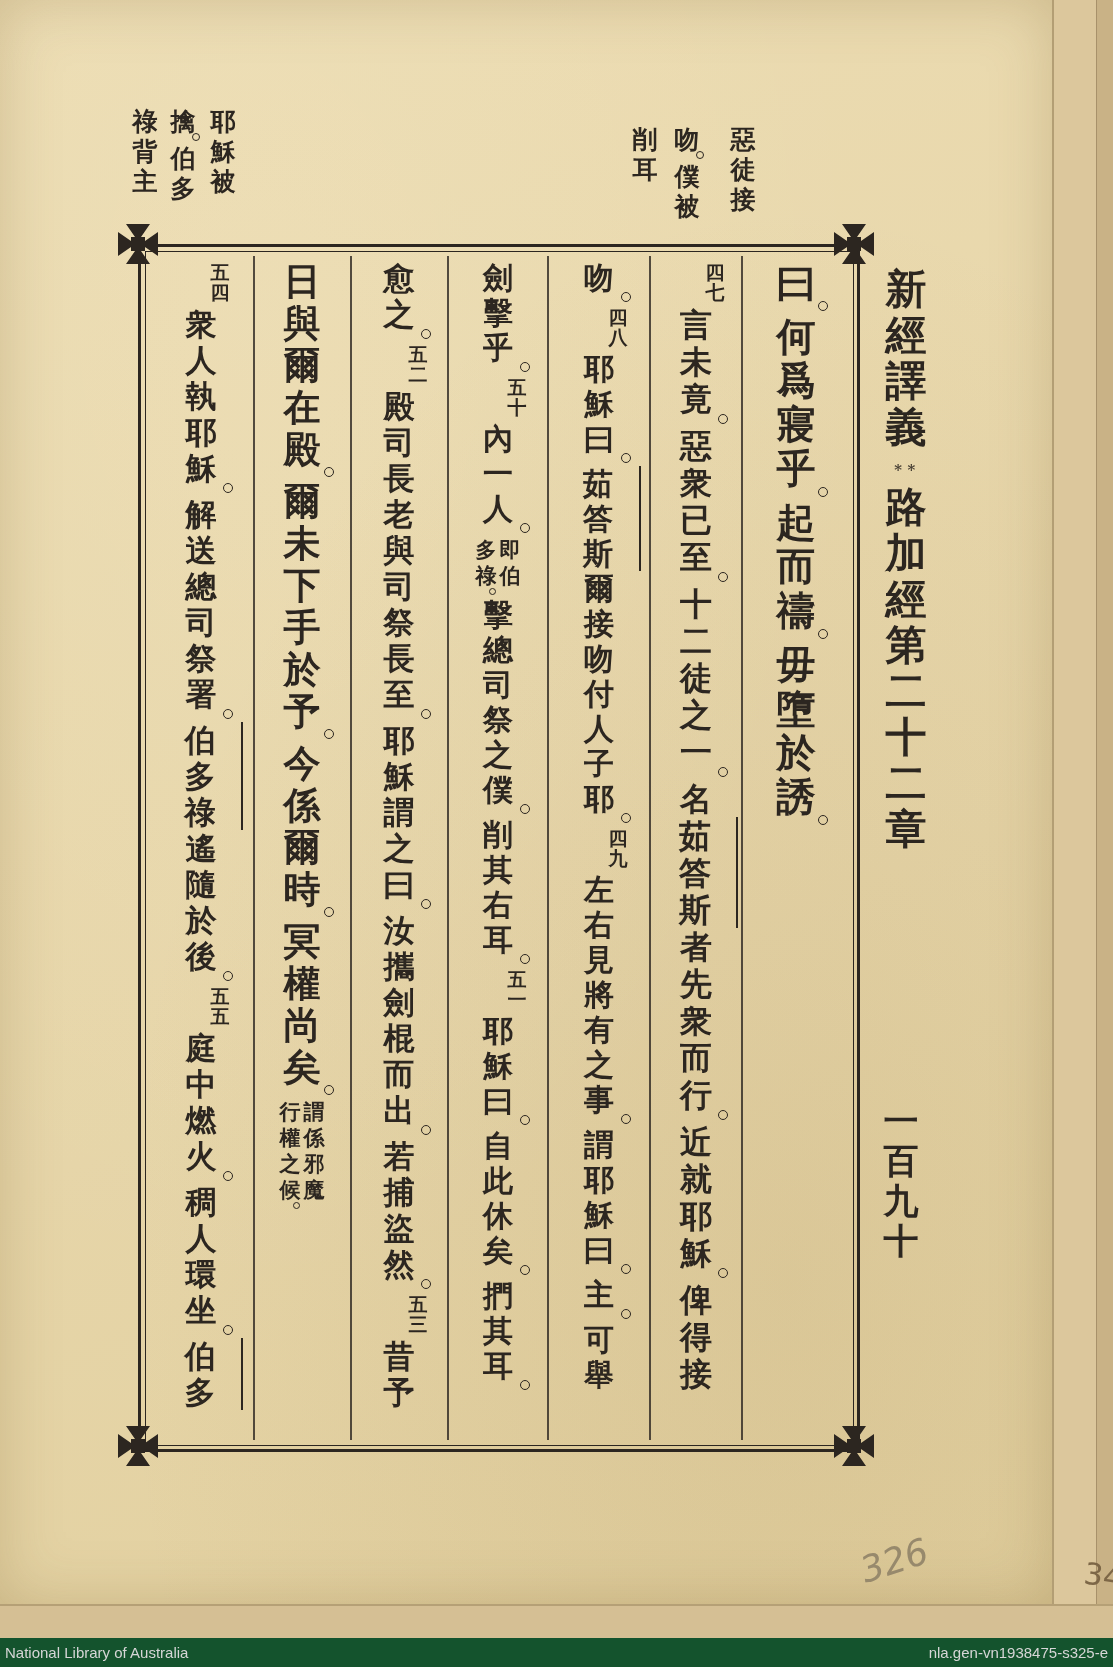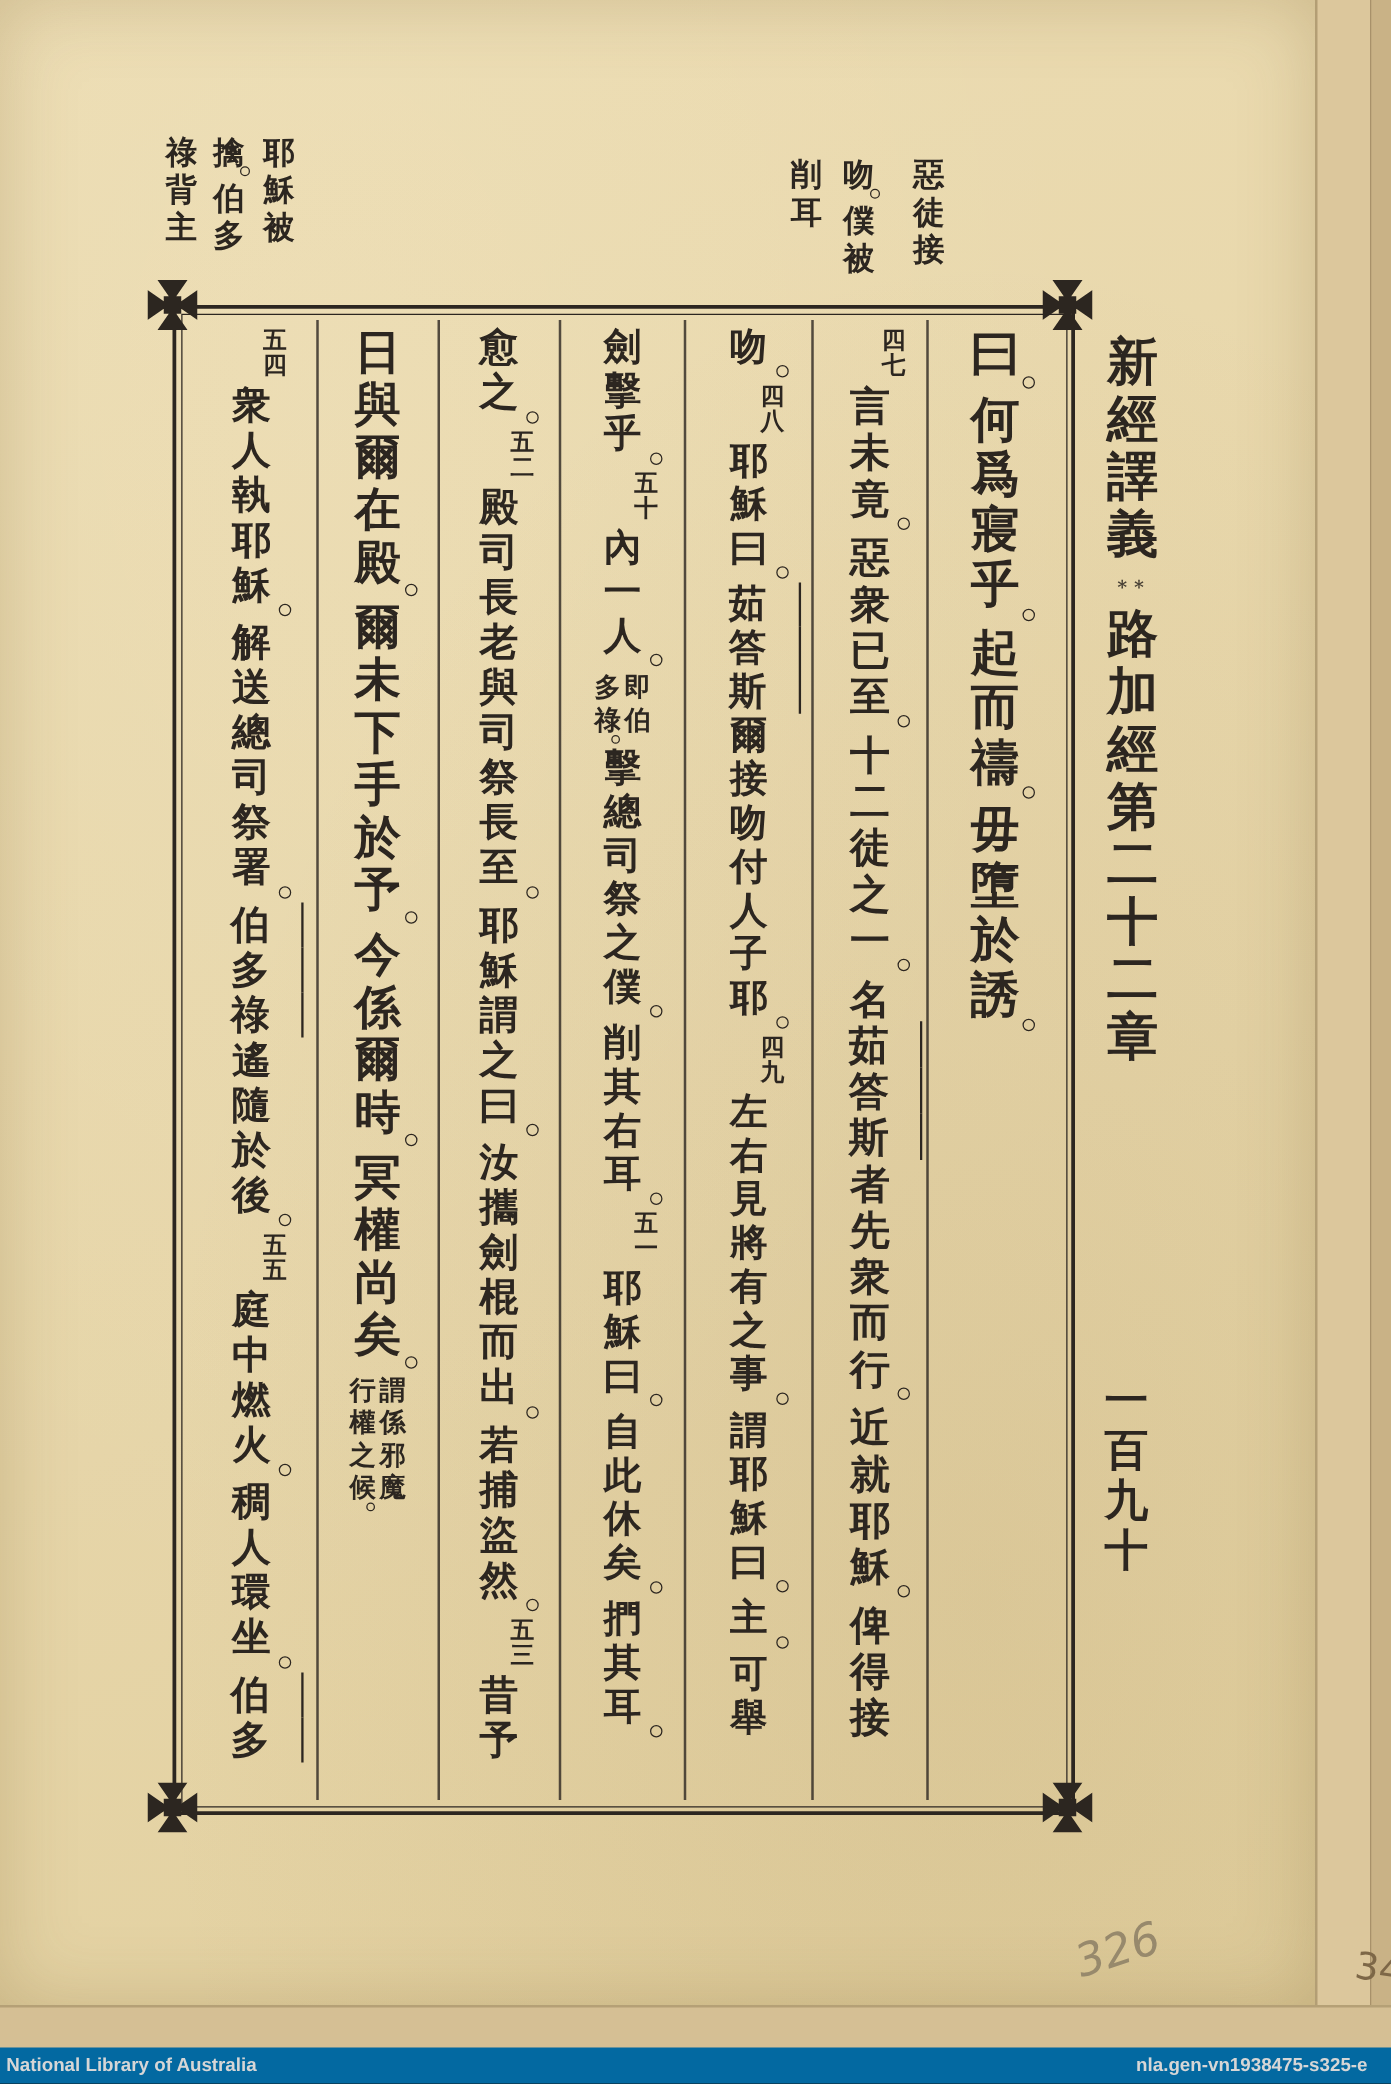--- a/index.html
+++ b/index.html
@@ -7,24 +7,24 @@
        font-family:"DejaVu Serif","Liberation Serif",serif;}
   .page{position:absolute;left:0;top:0;width:1052px;height:1604px;
         background:
           radial-gradient(ellipse at 25% 20%, rgba(255,250,230,.10), transparent 55%),
           radial-gradient(ellipse at 75% 80%, rgba(130,95,40,.10), transparent 60%),
           linear-gradient(160deg,#ecdcb2,#e6d5a8 60%,#e2d09f);
         box-shadow:inset 0 0 60px rgba(120,90,40,.25);}
   .edge1{position:absolute;left:1052px;top:0;width:44px;height:1604px;background:#dcc79c;border-left:2px solid #b39e74;}
   .edge2{position:absolute;left:1096px;top:0;width:17px;height:1604px;background:#c9b286;border-left:1px solid #a8916a;}
   .under{position:absolute;left:0;top:1604px;width:1113px;height:34px;background:#d5bf94;border-top:2px solid #b5a076;}
-  .nla{position:absolute;left:0;top:1638px;width:1113px;height:29px;background:#0369a1;color:#d6d6d6;
-       font-family:"Liberation Sans","DejaVu Sans",sans-serif;font-size:15px;font-weight:bold;}
+  .nla{position:absolute;left:0;top:1638px;width:1113px;height:29px;background:#14532d;color:#d6d6d6;
+       font-family:"Liberation Sans","DejaVu Sans",sans-serif;font-size:15px;}
   .nla .l{position:absolute;left:5px;top:6px;}
-  .nla .r{position:absolute;right:19px;top:6px;}
+  .nla .r{position:absolute;right:5px;top:6px;}
 
   .frame{position:absolute;left:138px;top:244px;width:716px;height:1202px;border:3.5px solid #2c2620;}
   .frame::before{content:"";position:absolute;inset:3.5px;border:1.5px solid #2c2620;}
   .cross{position:absolute;width:40px;height:40px;}
   .sep{position:absolute;top:256px;height:1184px;width:1.5px;background:rgba(44,38,32,.8);}
 
   .tcol{position:absolute;top:260px;width:84px;height:1180px;display:flex;flex-direction:column;
         color:#2c2620;font-weight:bold;overflow:hidden;}
   .ch{height:var(--ch);font-size:calc(var(--ch) - 5px);line-height:1;display:flex;align-items:center;justify-content:center;}
   .nm{border-right:2.5px solid #2c2620;}

